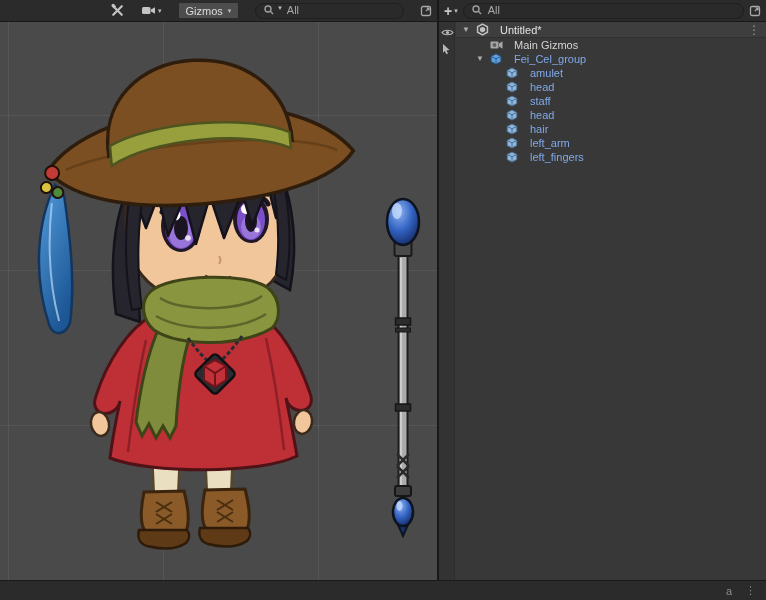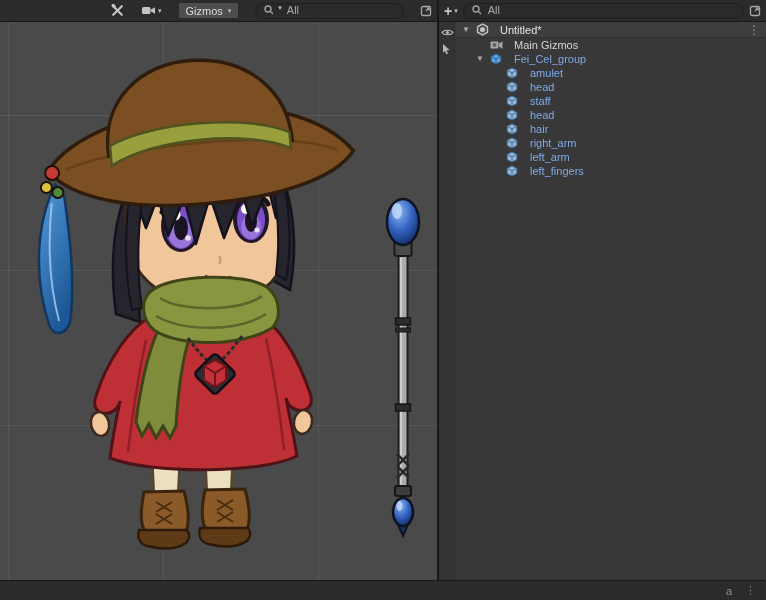--- a/index.html
+++ b/index.html
@@ -348,29 +348,20 @@
             </span>
             <span class="hlabel" style="color:#7FA9E8">hair</span>
           </div>
           <div class="hrow d2">
             <span class="obj-icon">
               <svg width="12" height="12" viewBox="0 0 12 12">
                 <path d="M6 1 L10.8 3.4 V8.6 L6 11 L1.2 8.6 V3.4 Z" fill="#8FB5DC" stroke="#49708F" stroke-width="1"></path>
                 <path d="M1.2 3.4 L6 5.8 L10.8 3.4 M6 5.8 V11" fill="none" stroke="#49708F" stroke-width="1"></path>
               </svg>
             </span>
-            <span class="hlabel" style="color:#7FA9E8">right_arm</span>
-          </div>
-          <div class="hrow d2">
-            <span class="obj-icon">
-              <svg width="12" height="12" viewBox="0 0 12 12">
-                <path d="M6 1 L10.8 3.4 V8.6 L6 11 L1.2 8.6 V3.4 Z" fill="#8FB5DC" stroke="#49708F" stroke-width="1"></path>
-                <path d="M1.2 3.4 L6 5.8 L10.8 3.4 M6 5.8 V11" fill="none" stroke="#49708F" stroke-width="1"></path>
-              </svg>
-            </span>
             <span class="hlabel" style="color:#7FA9E8">left_arm</span>
           </div>
           <div class="hrow d2">
             <span class="obj-icon">
               <svg width="12" height="12" viewBox="0 0 12 12">
                 <path d="M6 1 L10.8 3.4 V8.6 L6 11 L1.2 8.6 V3.4 Z" fill="#8FB5DC" stroke="#49708F" stroke-width="1"></path>
                 <path d="M1.2 3.4 L6 5.8 L10.8 3.4 M6 5.8 V11" fill="none" stroke="#49708F" stroke-width="1"></path>
               </svg>
             </span>
             <span class="hlabel" style="color:#7FA9E8">left_fingers</span>

